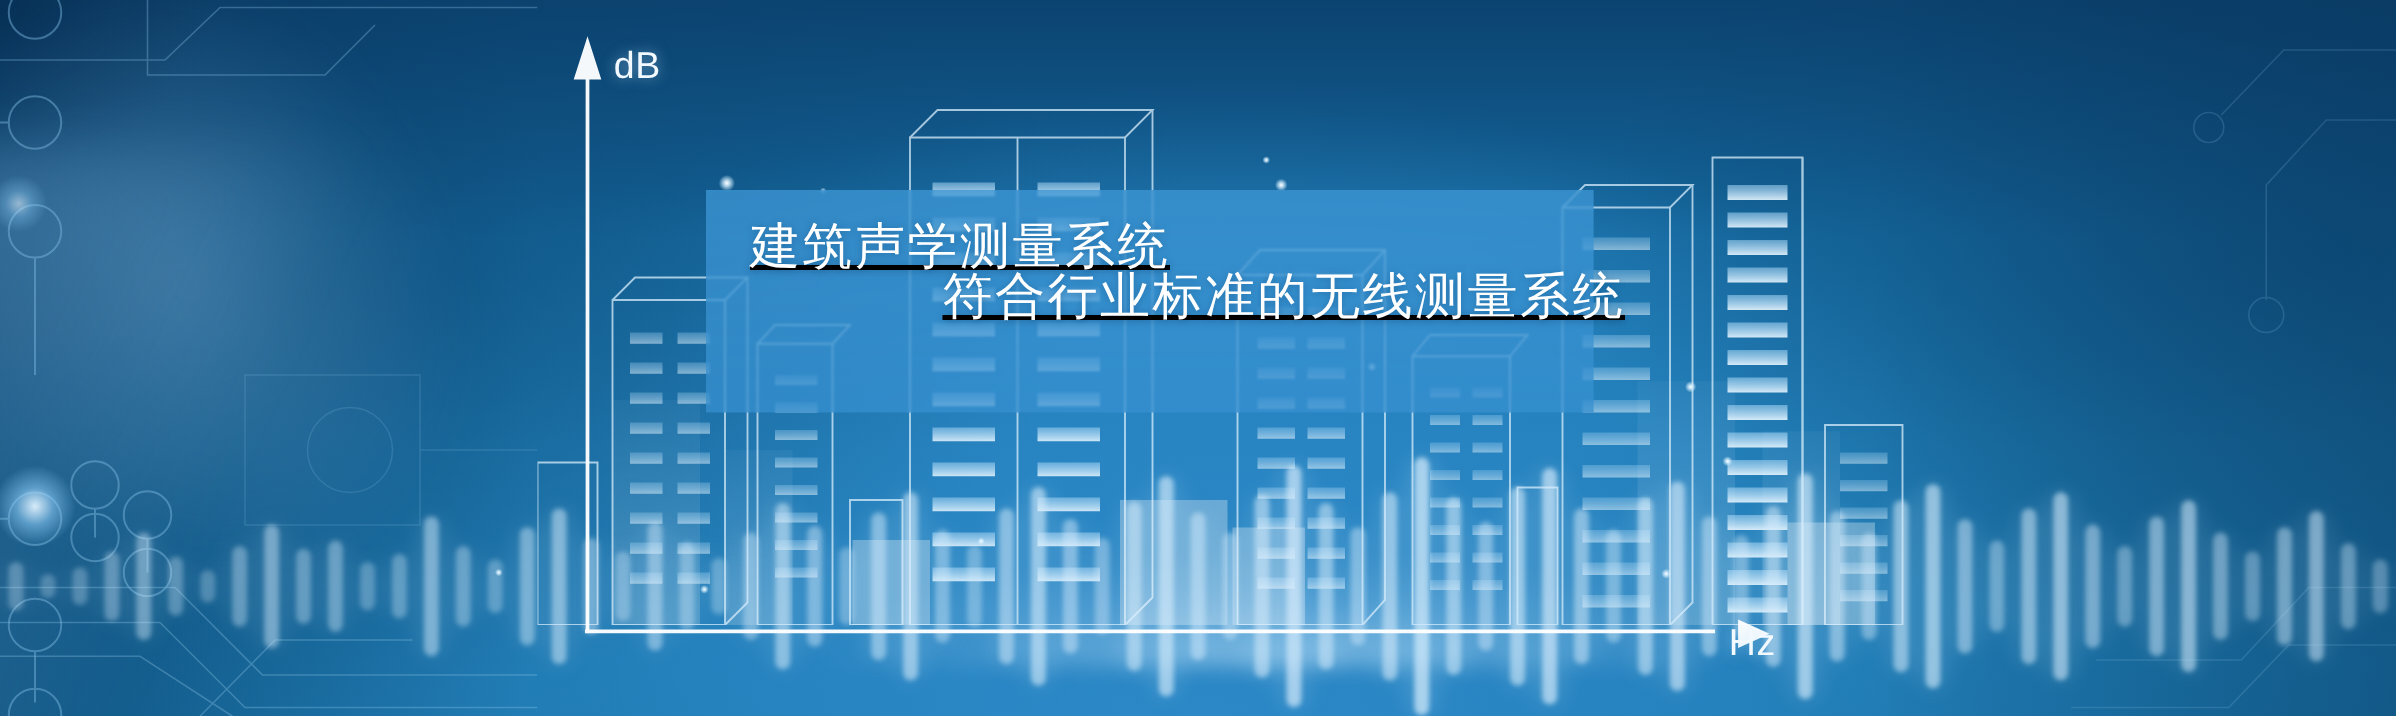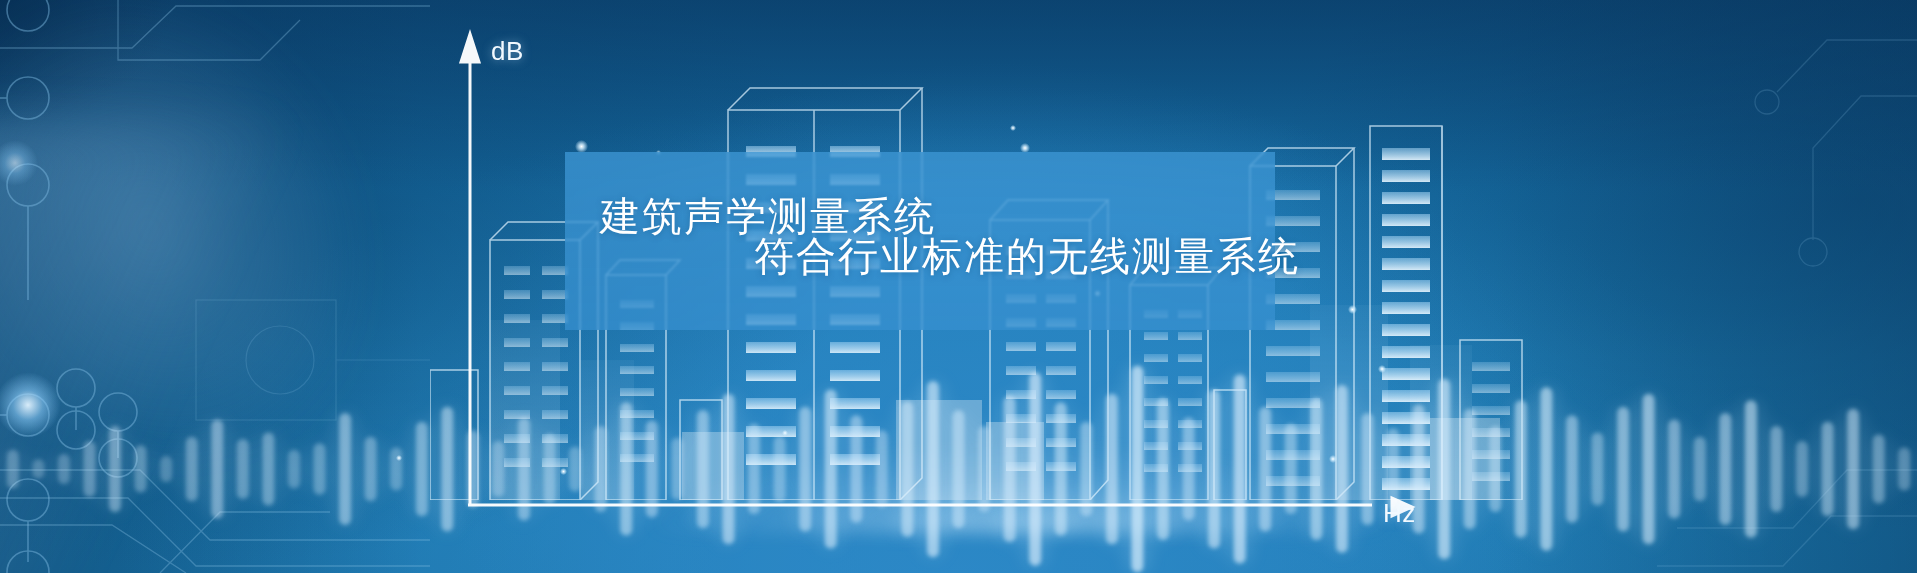--- a/index.html
+++ b/index.html
@@ -68,21 +68,21 @@
 
   
   .wave{position:absolute;left:0;bottom:0;width:1917px;height:300px;filter:blur(2.2px);}
   .wave-soft{position:absolute;left:0;bottom:0;width:1917px;height:300px;filter:blur(9px);opacity:.55;}
 
   
   .axes{position:absolute;left:0;top:0;width:1917px;height:573px;}
   .axis-label{
     position:absolute;
     color:#f2f9ff;
-    font-size:26px;
+    font-size:30px;
     letter-spacing:.5px;
     text-shadow:0 0 10px rgba(190,225,255,.55);
     font-family:"Liberation Sans","DejaVu Sans",sans-serif;
   }
   #label-db{left:491px;top:36px;}
   #label-hz{left:1383px;top:498px;}
 
   
   .particle{
     position:absolute;border-radius:50%;
@@ -91,21 +91,21 @@
   }
 
   
   #text-panel{
     position:absolute;
     left:565px;top:152px;width:710px;height:178px;
     background:linear-gradient(180deg, rgba(61,150,212,.78) 0%, rgba(55,144,208,.74) 100%);
     backdrop-filter:blur(1px);
   }
   #headline-group{
-    position:absolute;left:600px;top:196px;width:700px;
+    position:absolute;left:600px;top:177px;width:700px;text-decoration:underline;
   }
   .headline{
     color:#ffffff;
     font-size:40px;
     line-height:1;
     letter-spacing:2px;
     font-weight:400;
     white-space:nowrap;
     text-shadow:0 1px 6px rgba(10,60,105,.35);
     font-family:"Liberation Sans","DejaVu Sans",sans-serif;

